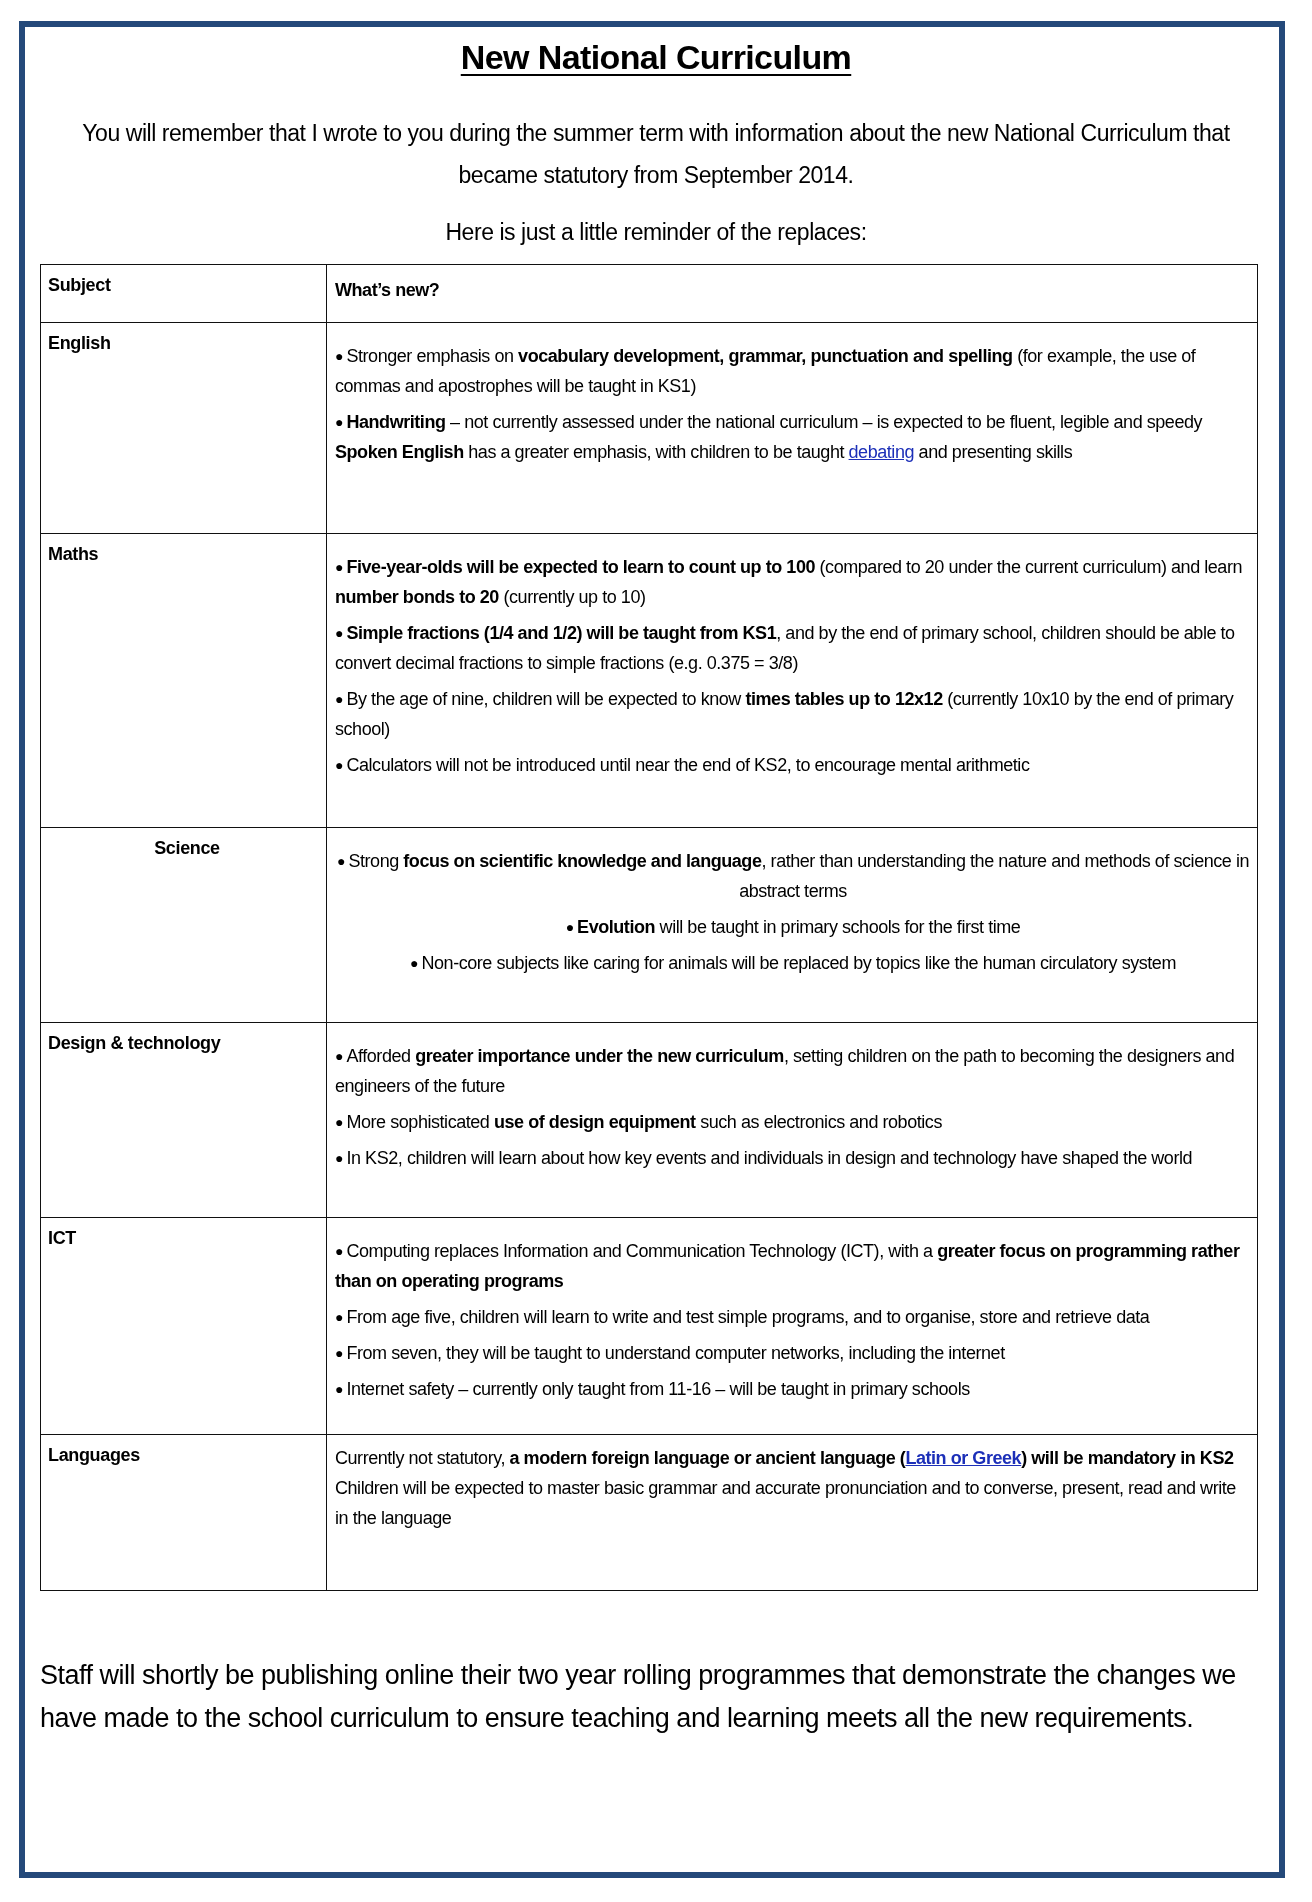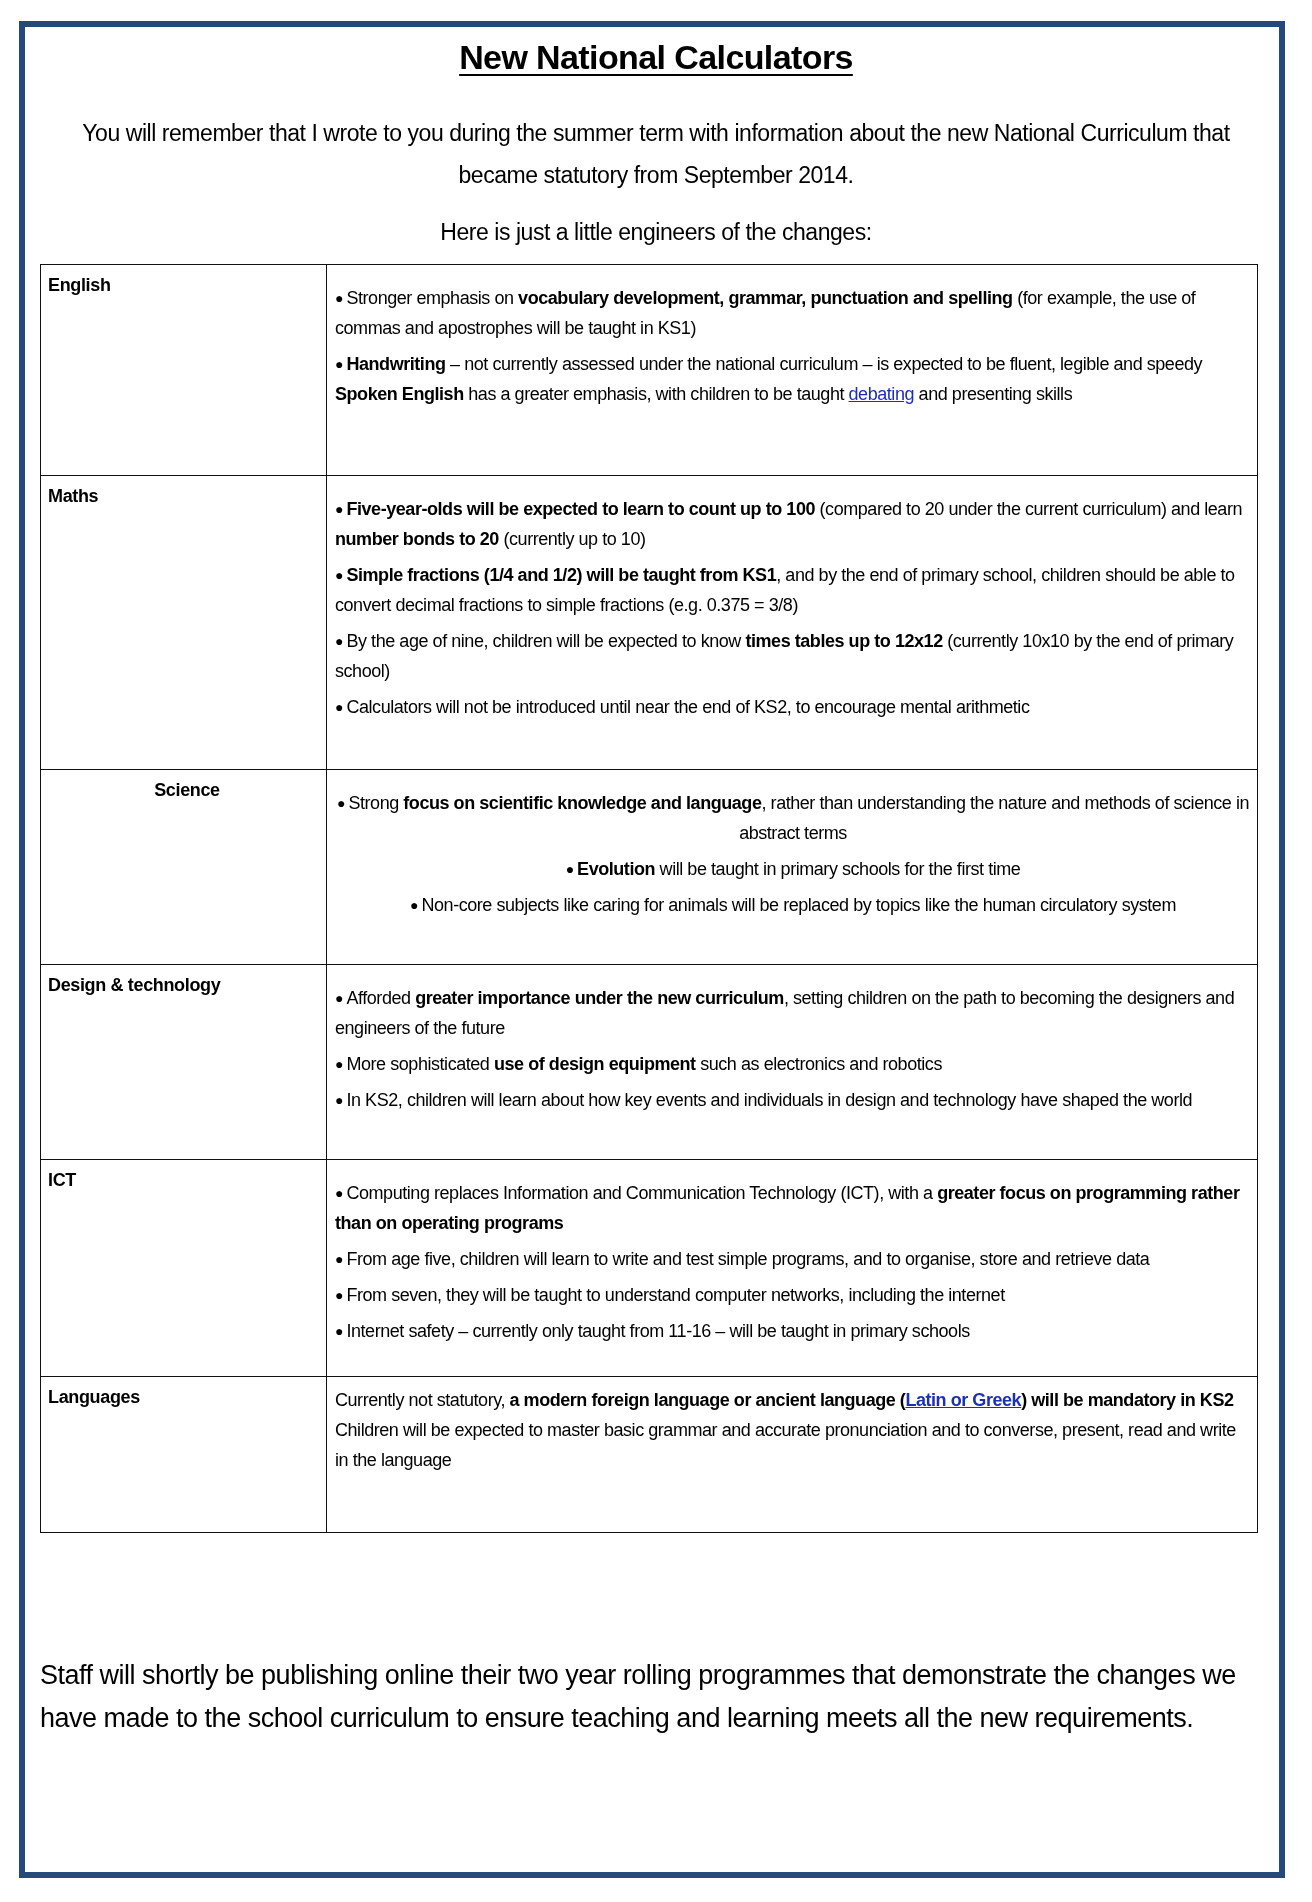--- a/index.html
+++ b/index.html
@@ -28,27 +28,31 @@
   b { font-weight: bold; }
   a.lnk { color: #1c2fb8; text-decoration: underline; }
   .footer { position: absolute; left: 40px; width: 1232px; top: 1654px; 
             font-size: 27px; line-height: 43px; letter-spacing: -0.5px; }
 </style>
 </head>
 <body>
 
 <div class="frame"></div>
 
-<div class="title"><span>New National Calculators</span></div>
+<div class="title"><span>New National Curriculum</span></div>
 
 <div class="intro">You will remember that I wrote to you during the summer term with information about the new National Curriculum that became statutory from September 2014.</div>
-<div class="intro2">Here is just a little engineers of the changes:</div>
+<div class="intro2">Here is just a little reminder of the replaces:</div>
 
 <table class="curr">
   <tbody id="tbody">
+    <tr class="head" style="height:58px">
+      <td class="subj">Subject</td>
+      <td class="news">What’s new?</td>
+    </tr>
   <tr style="height: 211px; border-radius: 9px;">
         <td class="subj">English</td>
         <td class="news">
           <div class="para first"><span style="font-size: 14px; vertical-align: 1px;">● </span><span>Stronger emphasis on </span><b>vocabulary development, grammar, punctuation and spelling</b><span> (for example, the use of commas and apostrophes will be taught in KS1)</span></div>
           <div class="para sp"><span style="font-size: 14px; vertical-align: 1px;">● </span><b>Handwriting</b><span> – not currently assessed under the national curriculum – is expected to be fluent, legible and speedy</span></div>
           <div class="para"><b>Spoken English</b><span> has a greater emphasis, with children to be taught </span><a class="lnk">debating</a><span> and presenting skills</span></div>
         </td>
       </tr>
       <tr style="height: 294px; padding-left: 32px;">
         <td class="subj">Maths</td>

